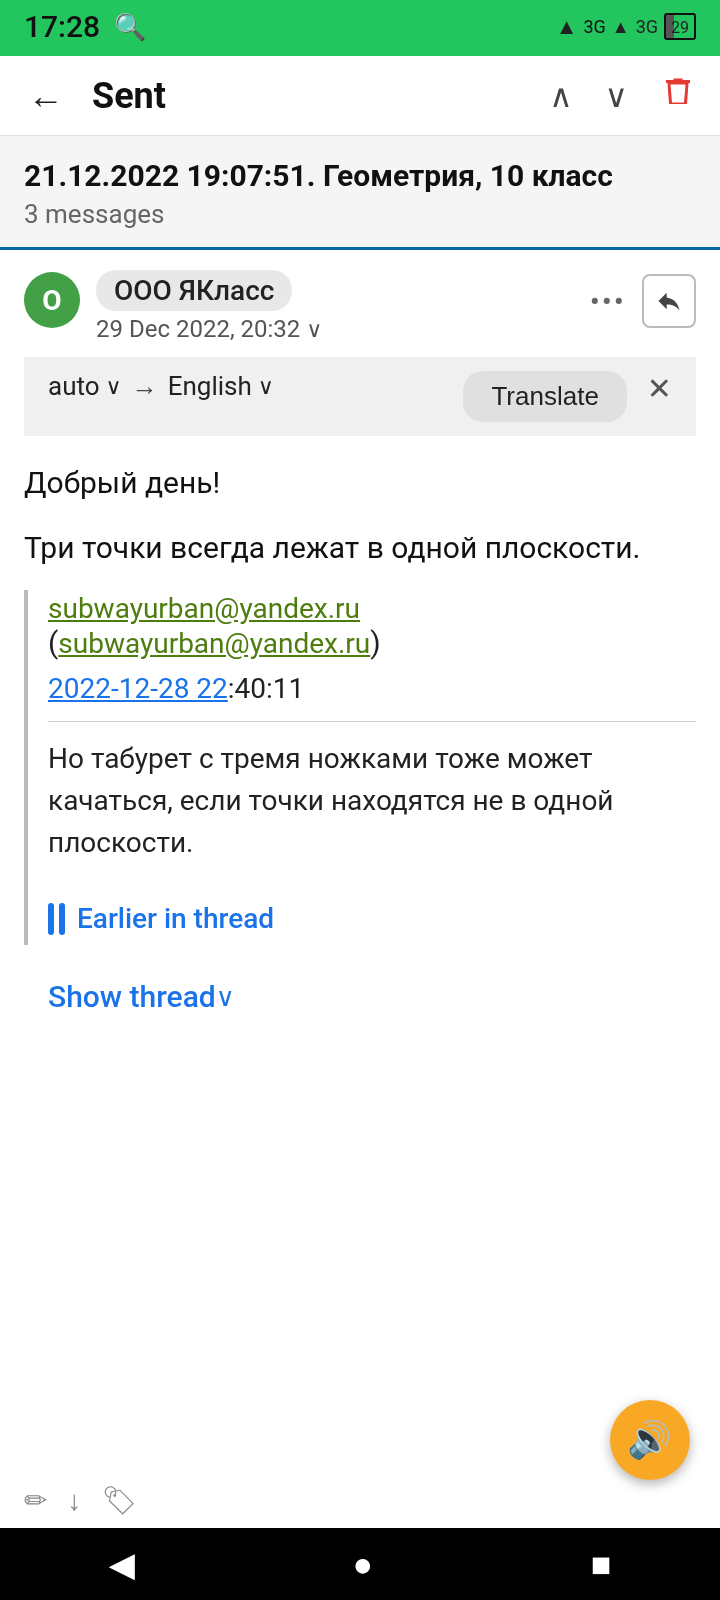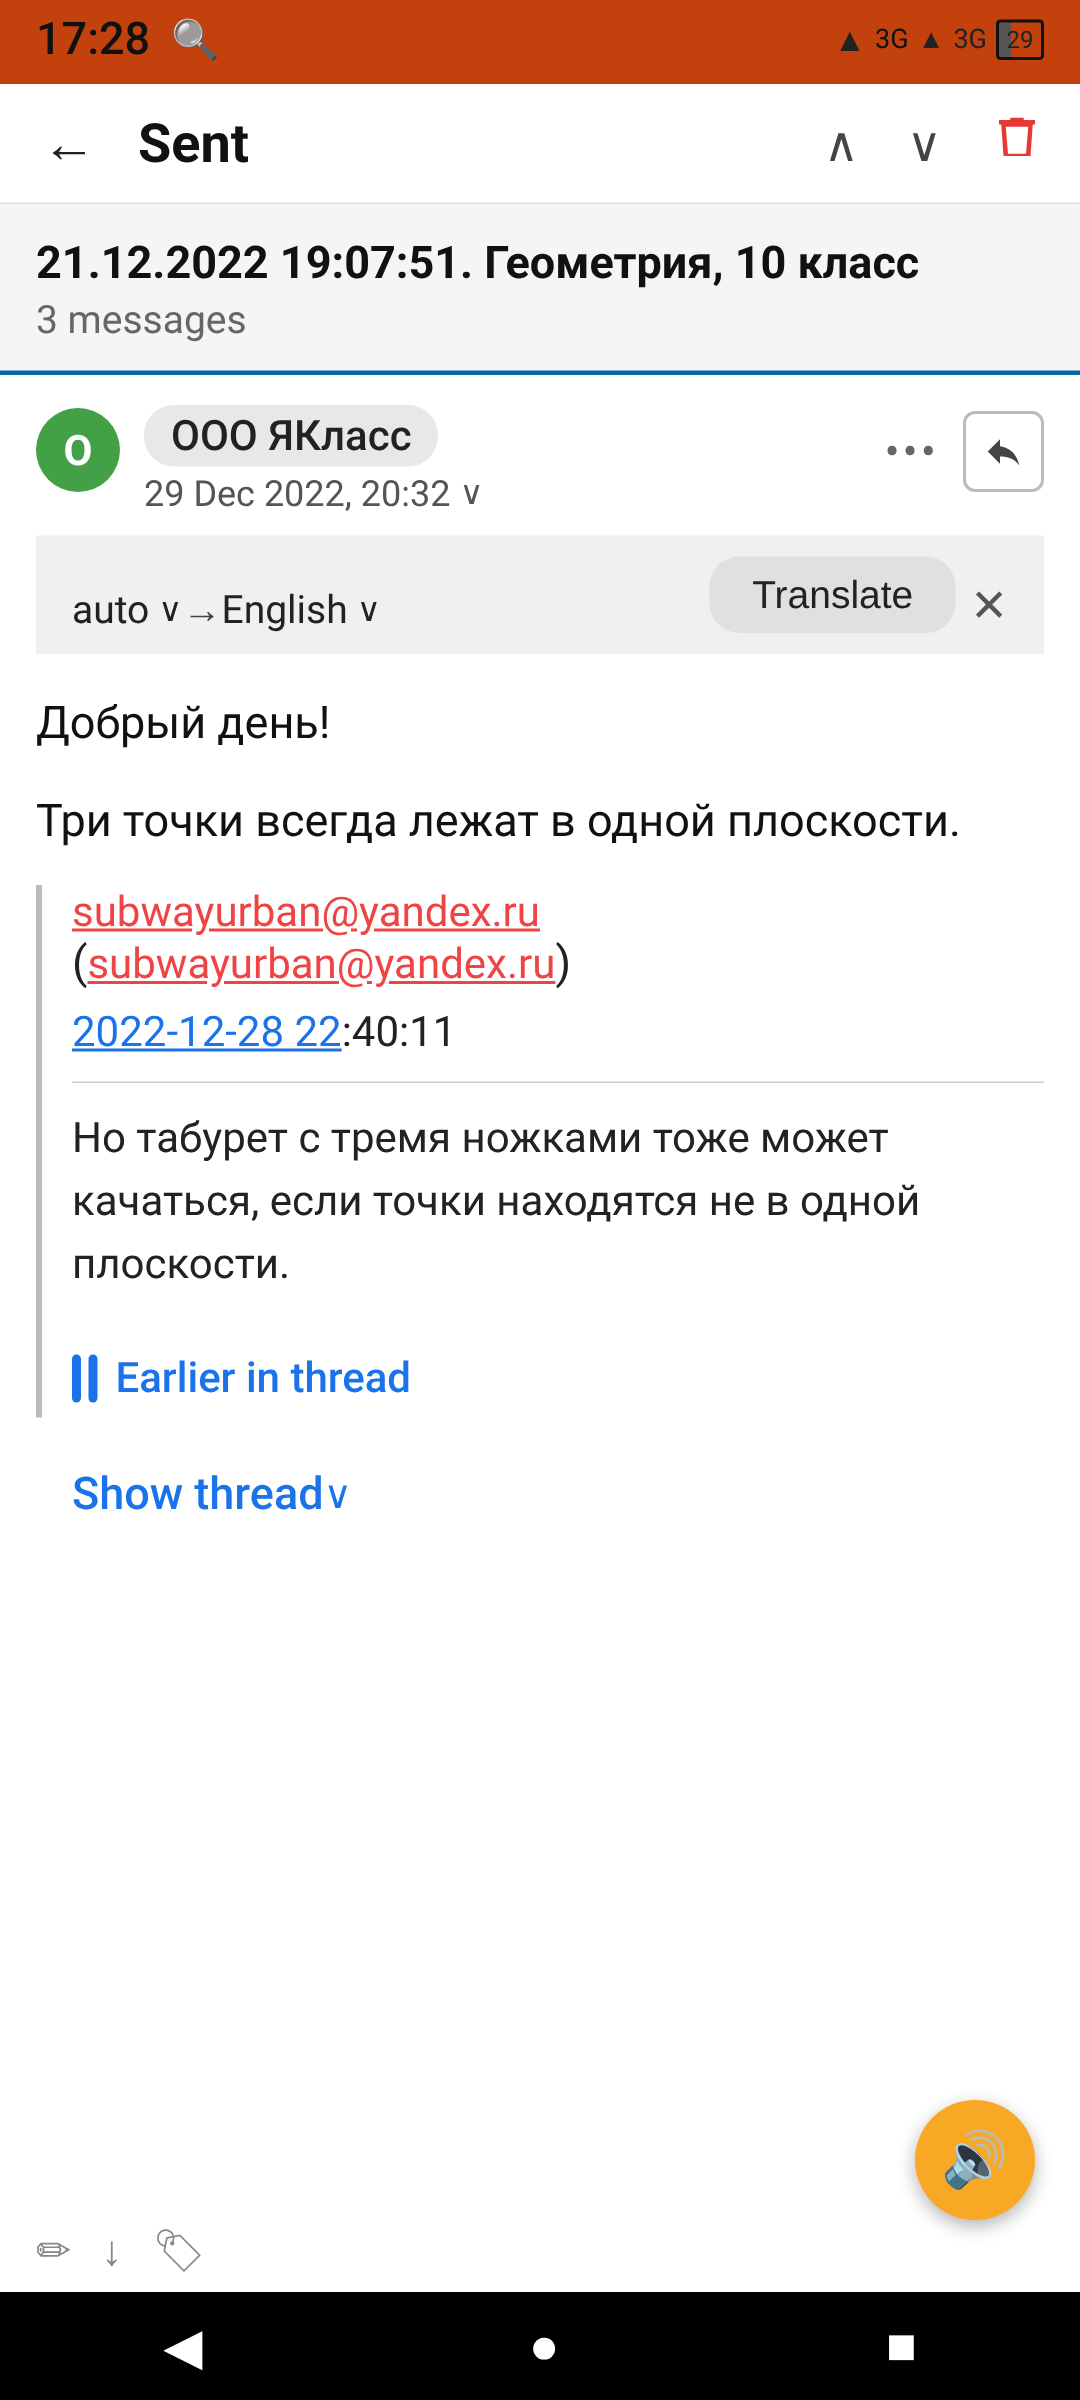--- a/index.html
+++ b/index.html
@@ -12,21 +12,21 @@
       font-size: 30px;
       color: #222;
       overflow-x: hidden;
     }
 
     
     .status-bar {
       display: flex;
       justify-content: space-between;
       padding: 5px 24px 8px 24px;
-      background: #c2410c;
+      background: #22c55e;
       height: 56px;
     }
     .status-time {
       font-size: 30px;
       font-weight: 500;
       color: #111;
     }
     .status-icons {
       display: flex;
       align-items: center;
@@ -156,23 +156,24 @@
       align-items: center;
       justify-content: center;
       cursor: pointer;
       font-size: 26px;
       color: #444;
     }
 
     
     .translate-bar {
       display: flex;
-      align-items: flex-end;
+      align-items: flex-start;
       padding: 14px 24px;
       background: #f0f0f0;
+      gap: 10px;
       margin-top: 14px;
     }
     .translate-lang {
       display: flex;
       align-items: center;
       gap: 6px;
       font-size: 26px;
       color: #222;
       cursor: pointer;
     }
@@ -209,21 +210,21 @@
       margin-bottom: 20px;
     }
 
     
     .quoted-block {
       border-left: 4px solid #bbb;
       padding-left: 20px;
       margin: 10px 0 20px 0;
     }
     .quoted-email-link {
-      color: #ef4444;
+      color: #4d7c0f;
       text-decoration: underline;
       font-size: 28px;
     }
     .quoted-date-link {
       color: #1a73e8;
       text-decoration: underline;
       font-size: 28px;
     }
     .quoted-date-plain {
       font-size: 28px;

